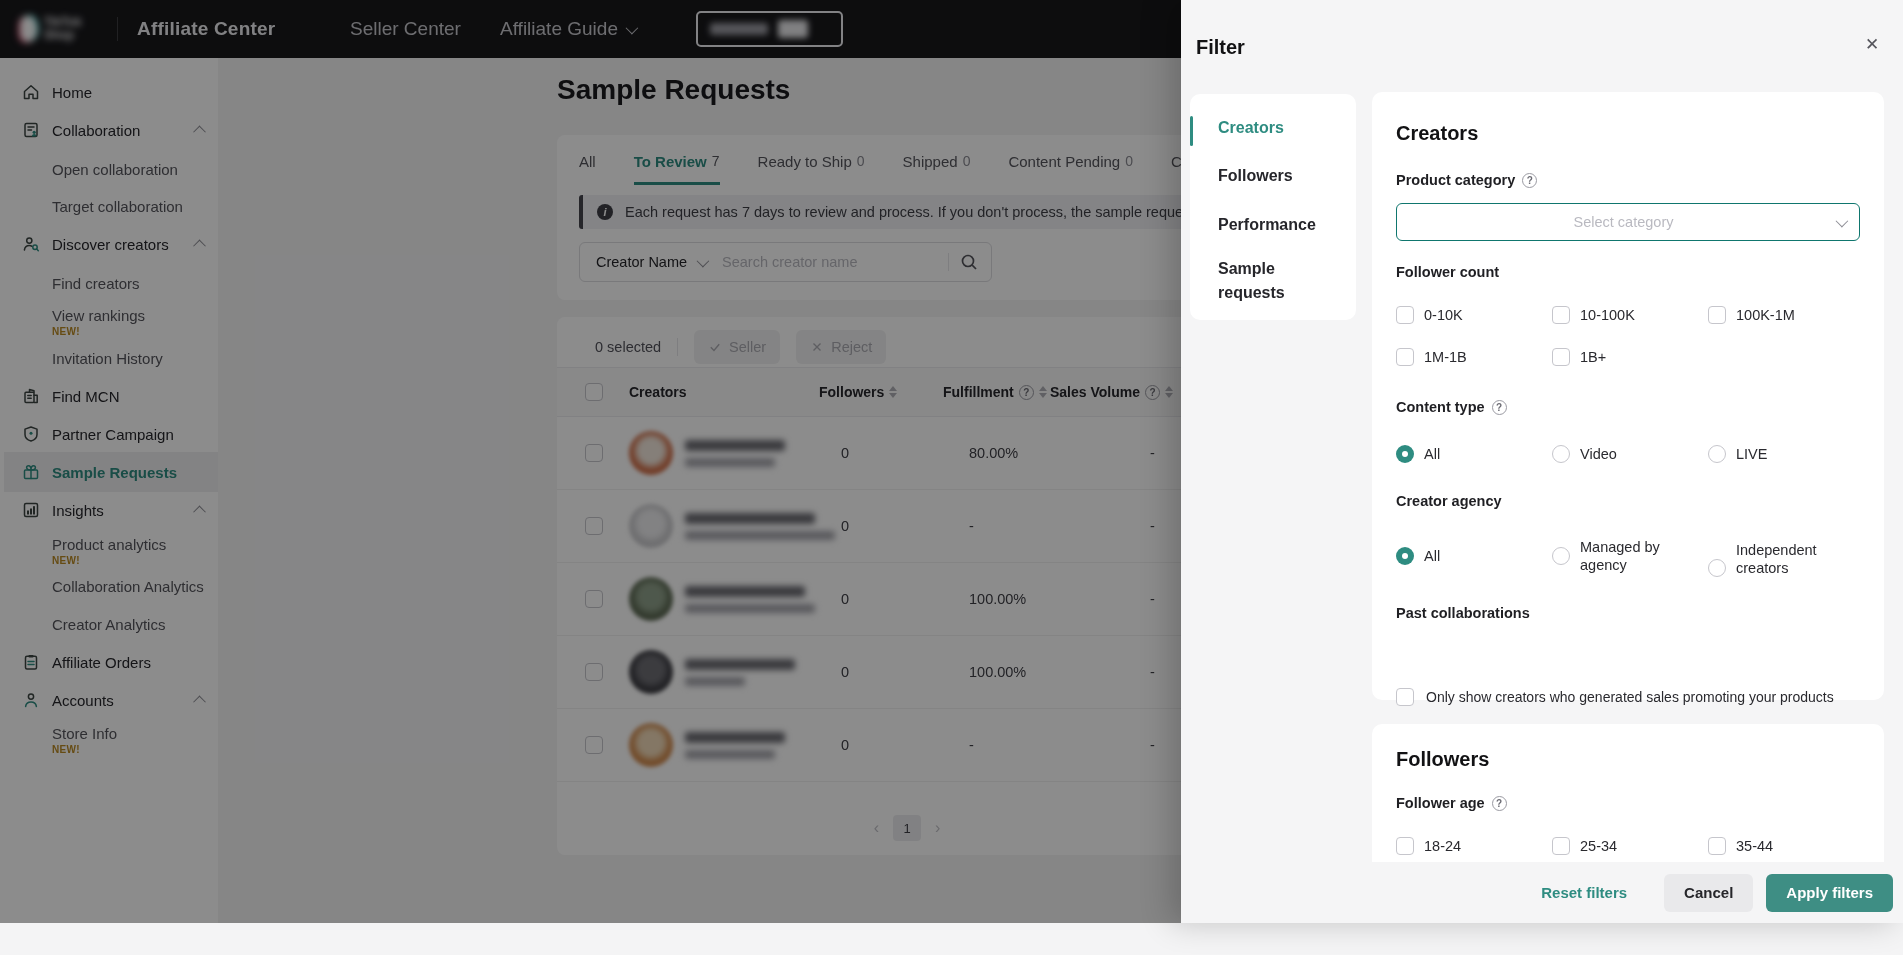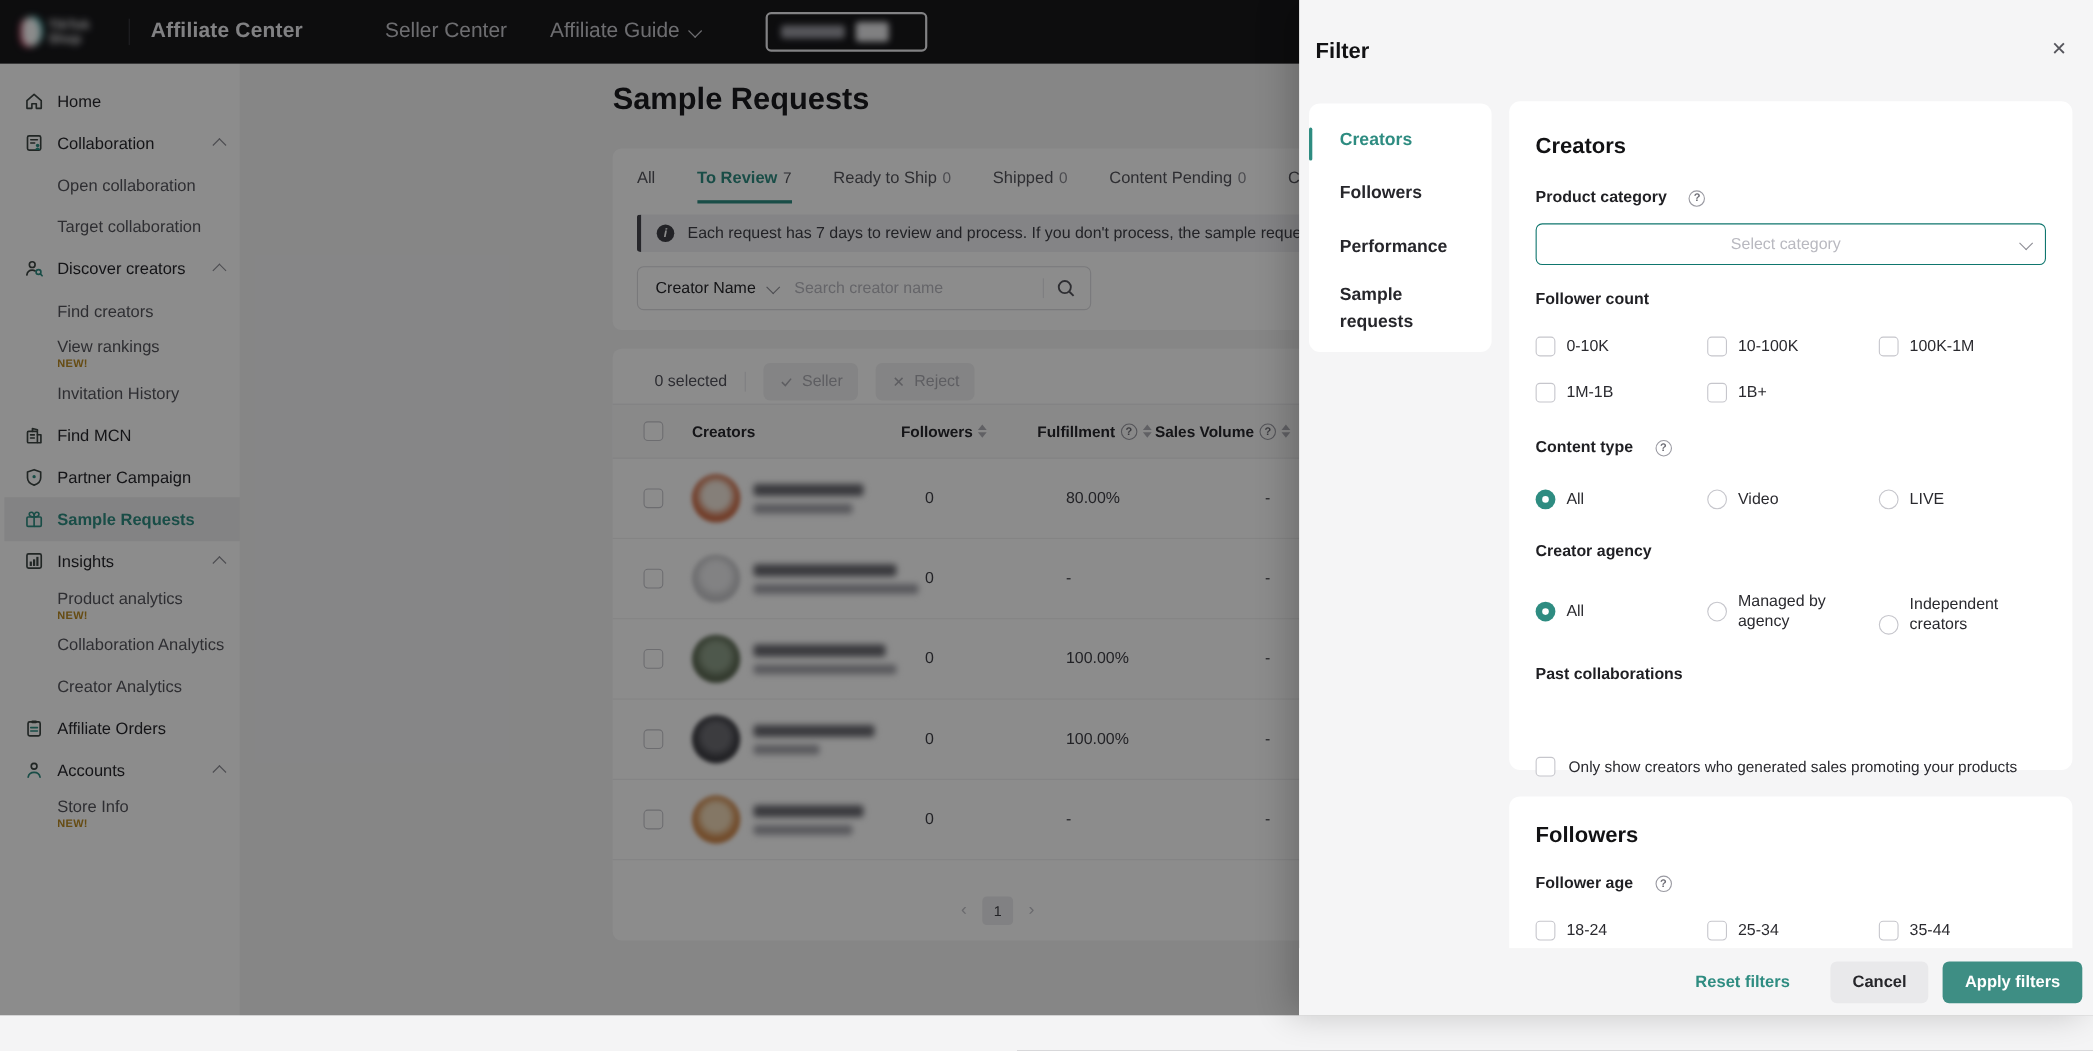--- a/index.html
+++ b/index.html
@@ -126,21 +126,21 @@
     color:#26262b; cursor:pointer; line-height:24px; }
   .pn-item.active { color:var(--accent); }
   .pn-bar { position:absolute; left:0; top:22px; width:3px; height:30px; background:var(--accent);
     border-radius:2px; }
   .panel-body { position:absolute; left:0; right:0; top:0; bottom:61px; overflow:hidden; }
   .fcard { position:absolute; left:191px; width:512px; background:#fff; border-radius:10px; }
   .fcardA { top:92px; height:608px; }
   .fcardB { top:724px; height:240px; }
   .fh1 { position:absolute; left:24px; font-size:20px; font-weight:700; color:#121214; }
   .flabel { position:absolute; left:24px; font-size:14.5px; font-weight:700; color:#1f1f23;
-    display:flex; align-items:center; gap:20px; }
+    display:flex; align-items:center; gap:7px; }
   .fselect { position:absolute; left:24px; right:24px; top:111px; height:38px; border:1px solid #0f766e;
     border-radius:6px; display:flex; align-items:center; padding:0 14px; cursor:pointer; background:#fff;text-align:center; }
   .fselect .ph { flex:1; font-size:14.5px; color:#b9b9c0; }
   .opt-grid { position:absolute; left:24px; display:grid; grid-template-columns:156px 156px 156px;
     grid-auto-rows:42px; }
   .opt { display:flex; align-items:center; gap:10px; font-size:14.5px; color:#2a2a2f; cursor:pointer; }
   .radio { width:18px; height:18px; border-radius:50%; border:1.5px solid #c6c6cc; background:#fff;
     flex:0 0 18px; position:relative; }
   .radio.sel { border:none; background:var(--accent); }
   .radio.sel::after { content:""; position:absolute; left:6px; top:6px; width:6px; height:6px;

